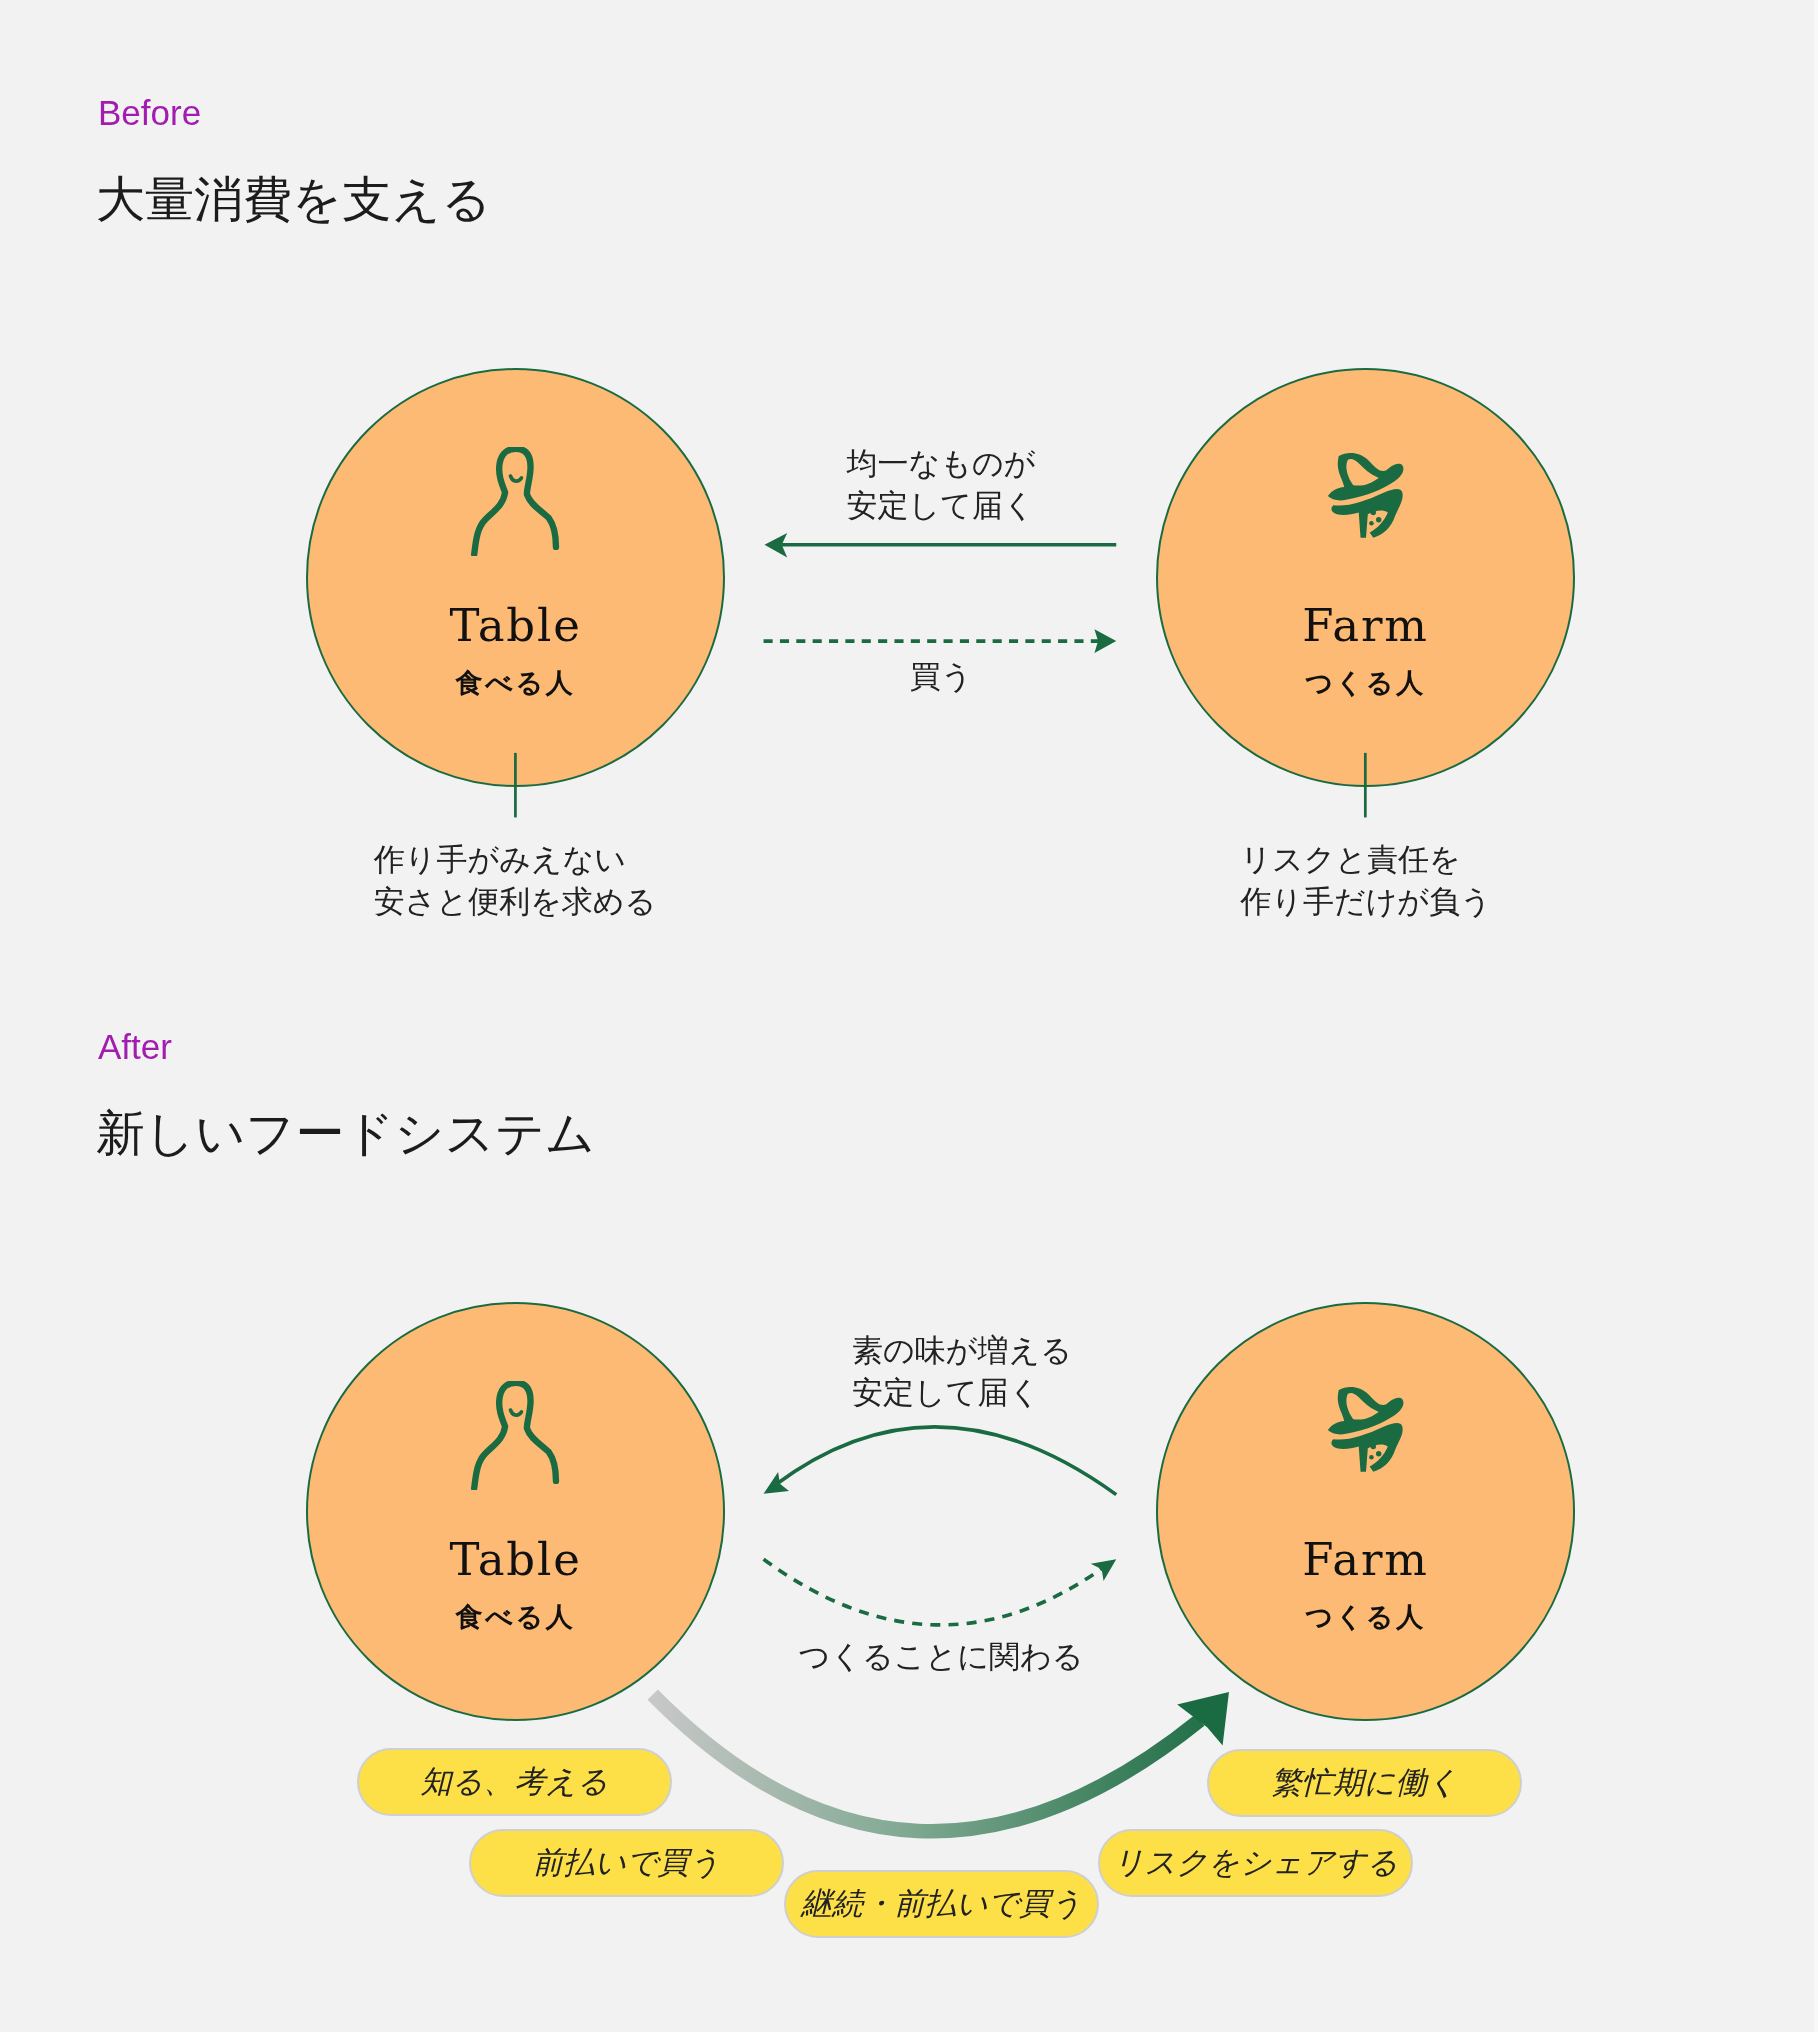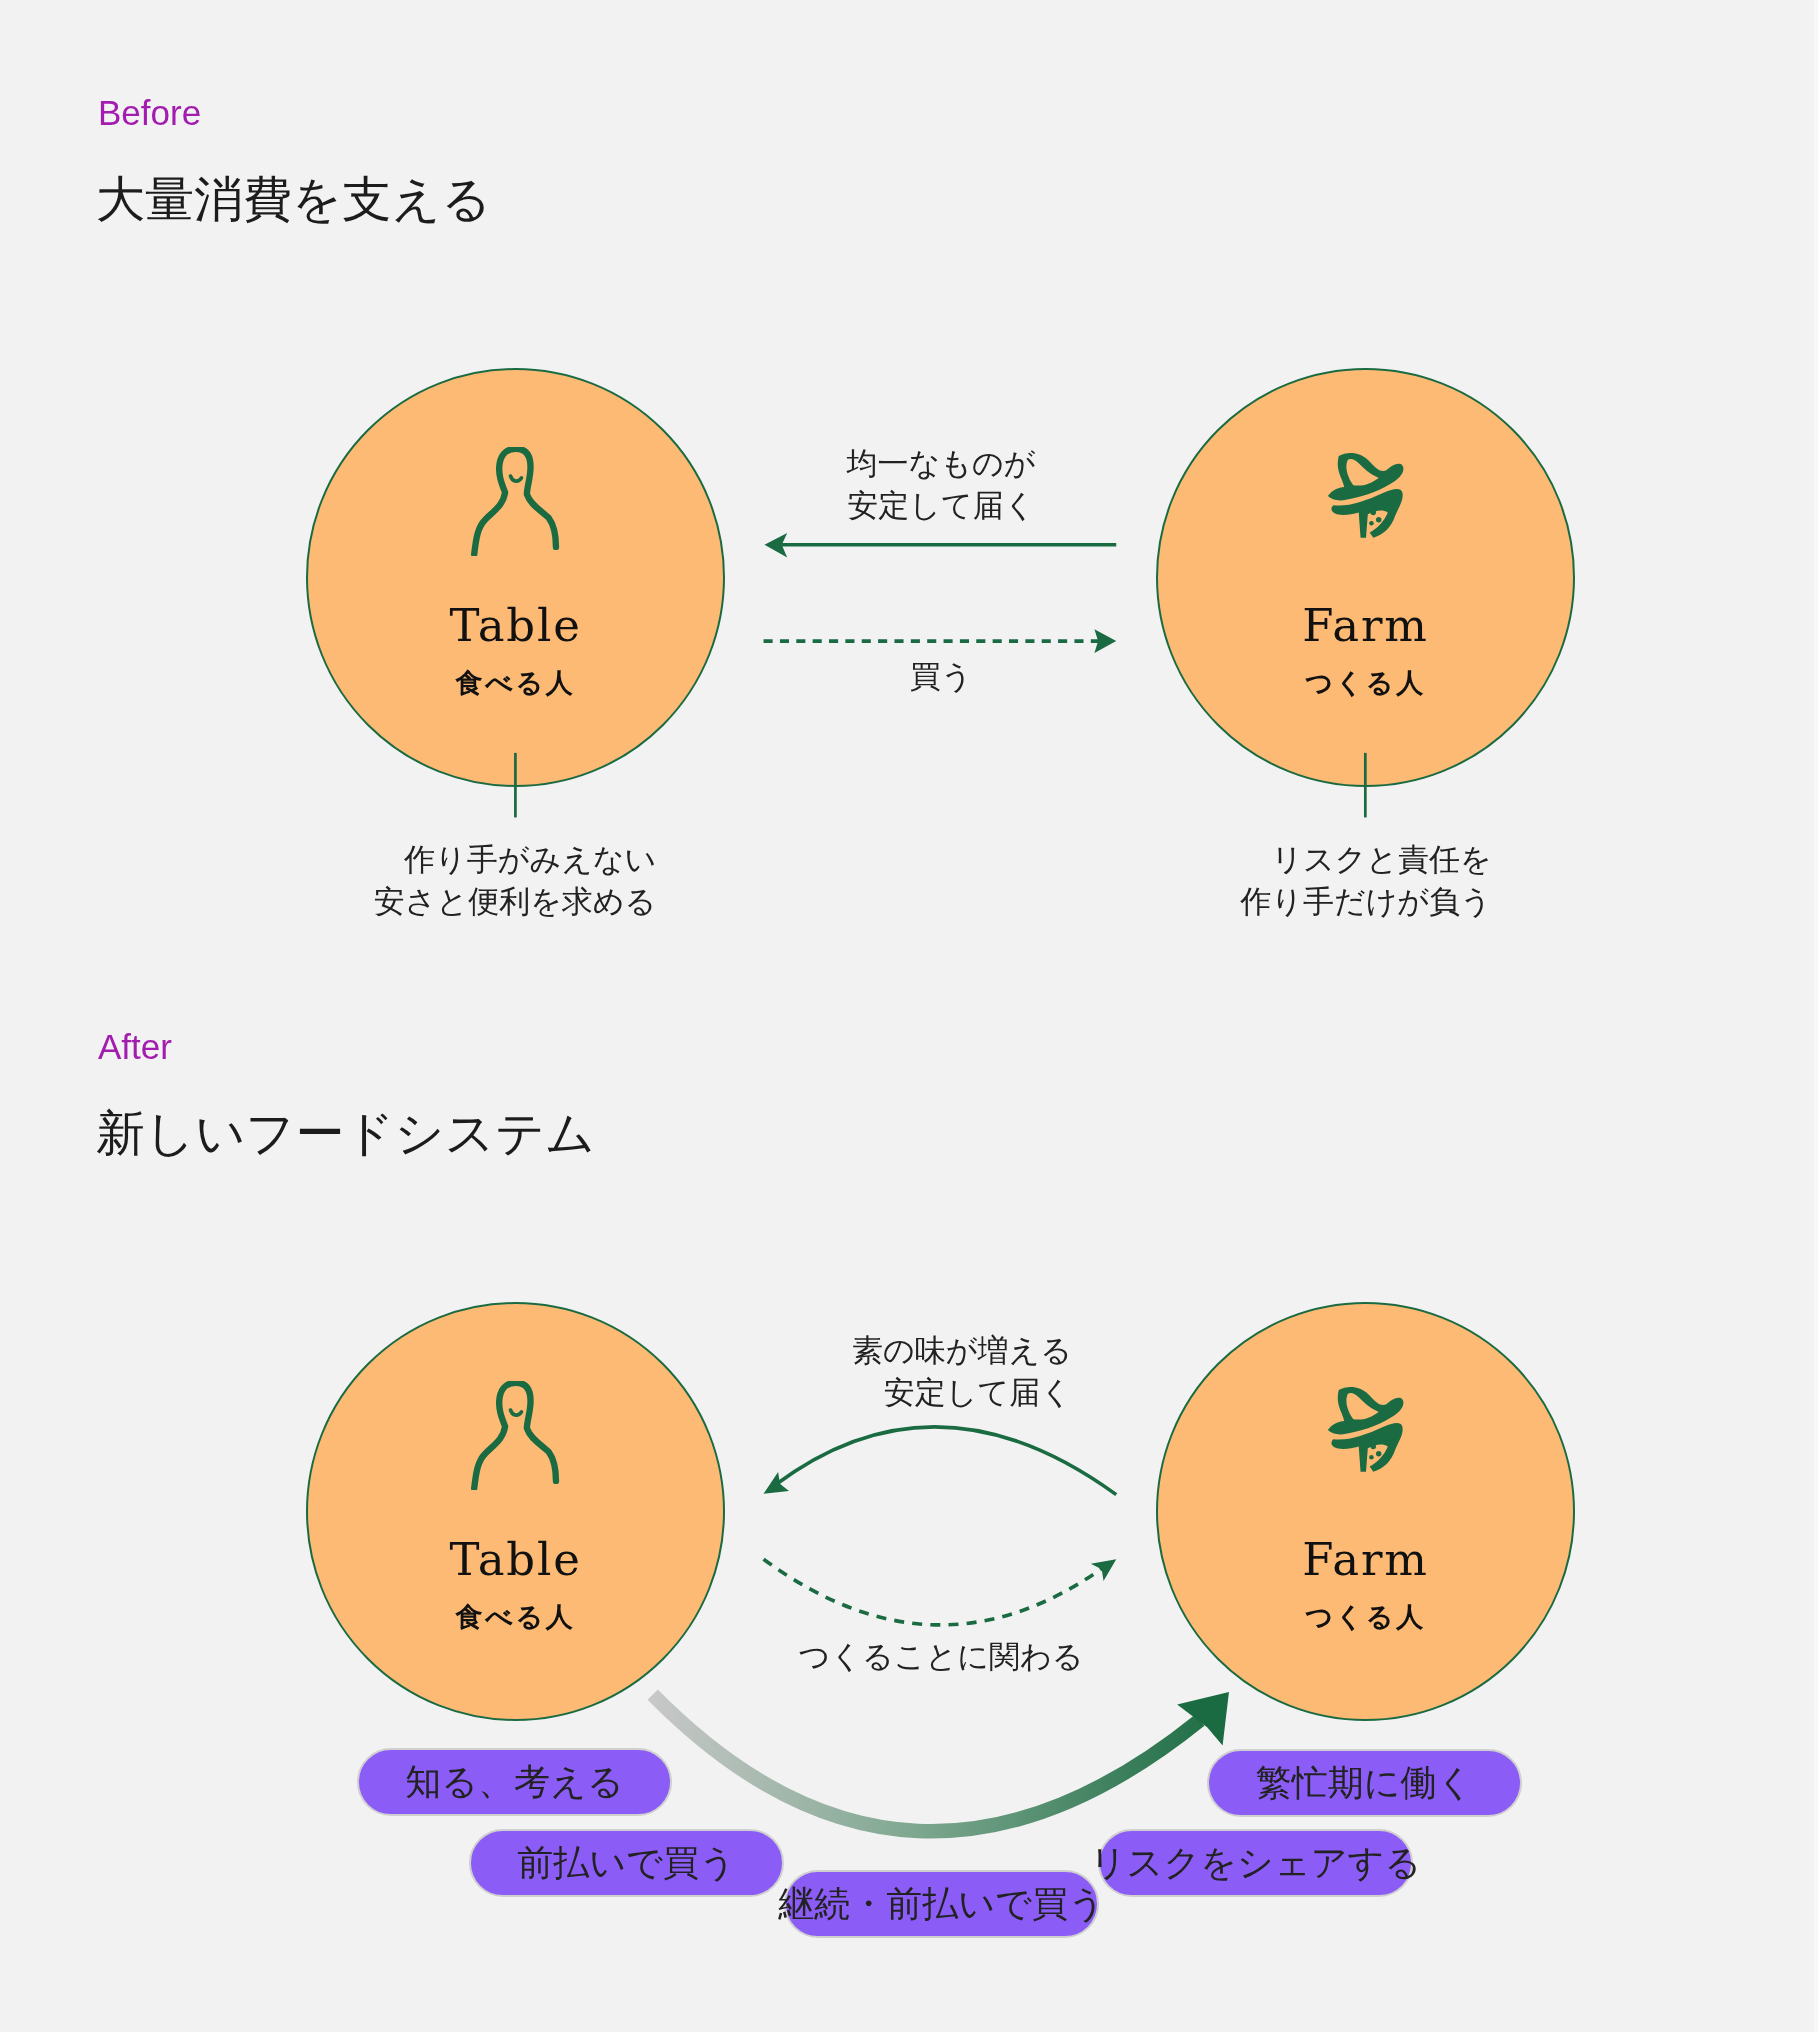--- a/index.html
+++ b/index.html
@@ -6,24 +6,24 @@
   body { width:1818px; height:2033px; background:#f2f2f2; position:relative; overflow:hidden;
          font-family:"DejaVu Sans","Liberation Sans",sans-serif; color:#222; }
   .edge { position:absolute; right:0; top:0; width:3.6px; height:2033px; background:#f8f8f8; }
   .section-label { position:absolute; left:98px; font-size:35px; color:#a21caf; font-family:"Liberation Sans",sans-serif; }
   .headline { position:absolute; left:96px; font-size:49px; line-height:64px; color:#1c1c1c; font-weight:300; font-family:"DejaVu Sans",sans-serif; }
   .headline div { white-space:nowrap; }
   .circle { position:absolute; width:415px; height:415px; border:2.7px solid #1a6b42; border-radius:50%; background:#fdba74; box-sizing:content-box; }
   .circle .icon { position:absolute; left:50%; transform:translateX(-50%); top:77px; width:109px; height:109px; }
   .circle .title { position:absolute; width:100%; text-align:center; top:229px; font-family:"DejaVu Serif","Liberation Serif",serif; font-size:45px; color:#111; letter-spacing:1.8px; }
   .circle .sub { position:absolute; width:100%; text-align:center; top:295px; font-family:"DejaVu Serif","Liberation Serif",serif; font-size:27px; font-weight:bold; color:#111; letter-spacing:2.7px; }
-  .caption { position:absolute; text-align:right; font-size:31px; line-height:42px; color:#222; font-weight:300; white-space:nowrap; transform:translateX(-50%); }
+  .caption { position:absolute; text-align:left; font-size:31px; line-height:42px; color:#222; font-weight:300; white-space:nowrap; transform:translateX(-50%); }
   svg.overlay { position:absolute; left:0; top:0; width:1818px; height:2033px; pointer-events:none; }
-  .pill { position:absolute; width:311px; height:64px; border:2.7px solid #cfcfcf; border-radius:36px; background:#8b5cf6;
-          display:flex; align-items:center; justify-content:center; font-size:36px; color:#222; white-space:nowrap; }
+  .pill { position:absolute; width:311px; height:64px; border:2.7px solid #cfcfcf; border-radius:36px; background:#fde047;
+          display:flex; align-items:center; justify-content:center; font-size:31px; color:#222; white-space:nowrap;font-style:italic; }
 </style>
 </head>
 <body>
 
 <div class="edge"></div>
 
 <svg width="0" height="0" style="position:absolute">
   <defs>
     <g id="person-glyph">
       <path d="M14 118 C16 100 18 88 26 80 C36 70 46 64 48 50 C44 40 40 30 42 18 C44 6 52 2 60 2 C70 2 76 8 76 22 C76 34 72 44 72 52 C76 64 88 70 96 78 C102 86 104 98 104 110" fill="none" stroke="#1a6b42" stroke-width="7" stroke-linecap="round" stroke-linejoin="round"></path>

